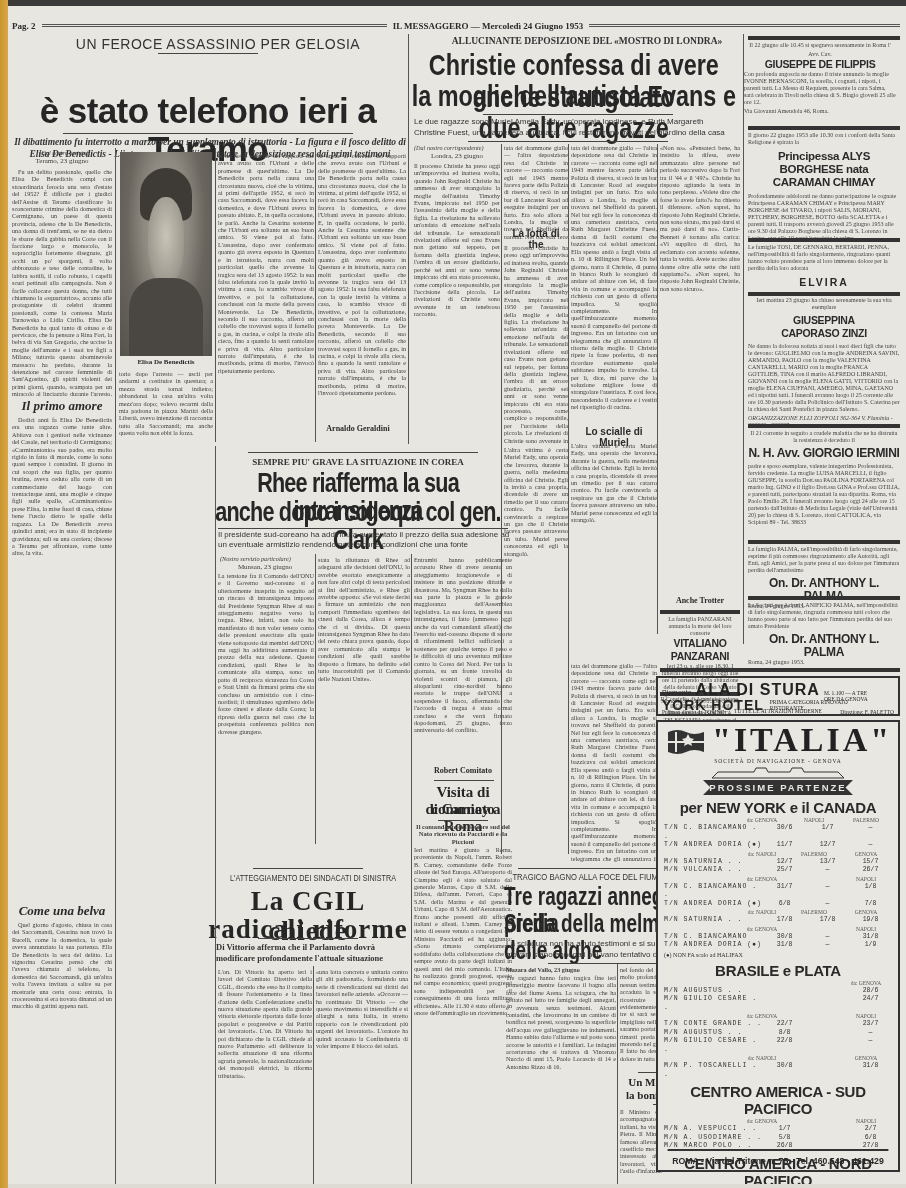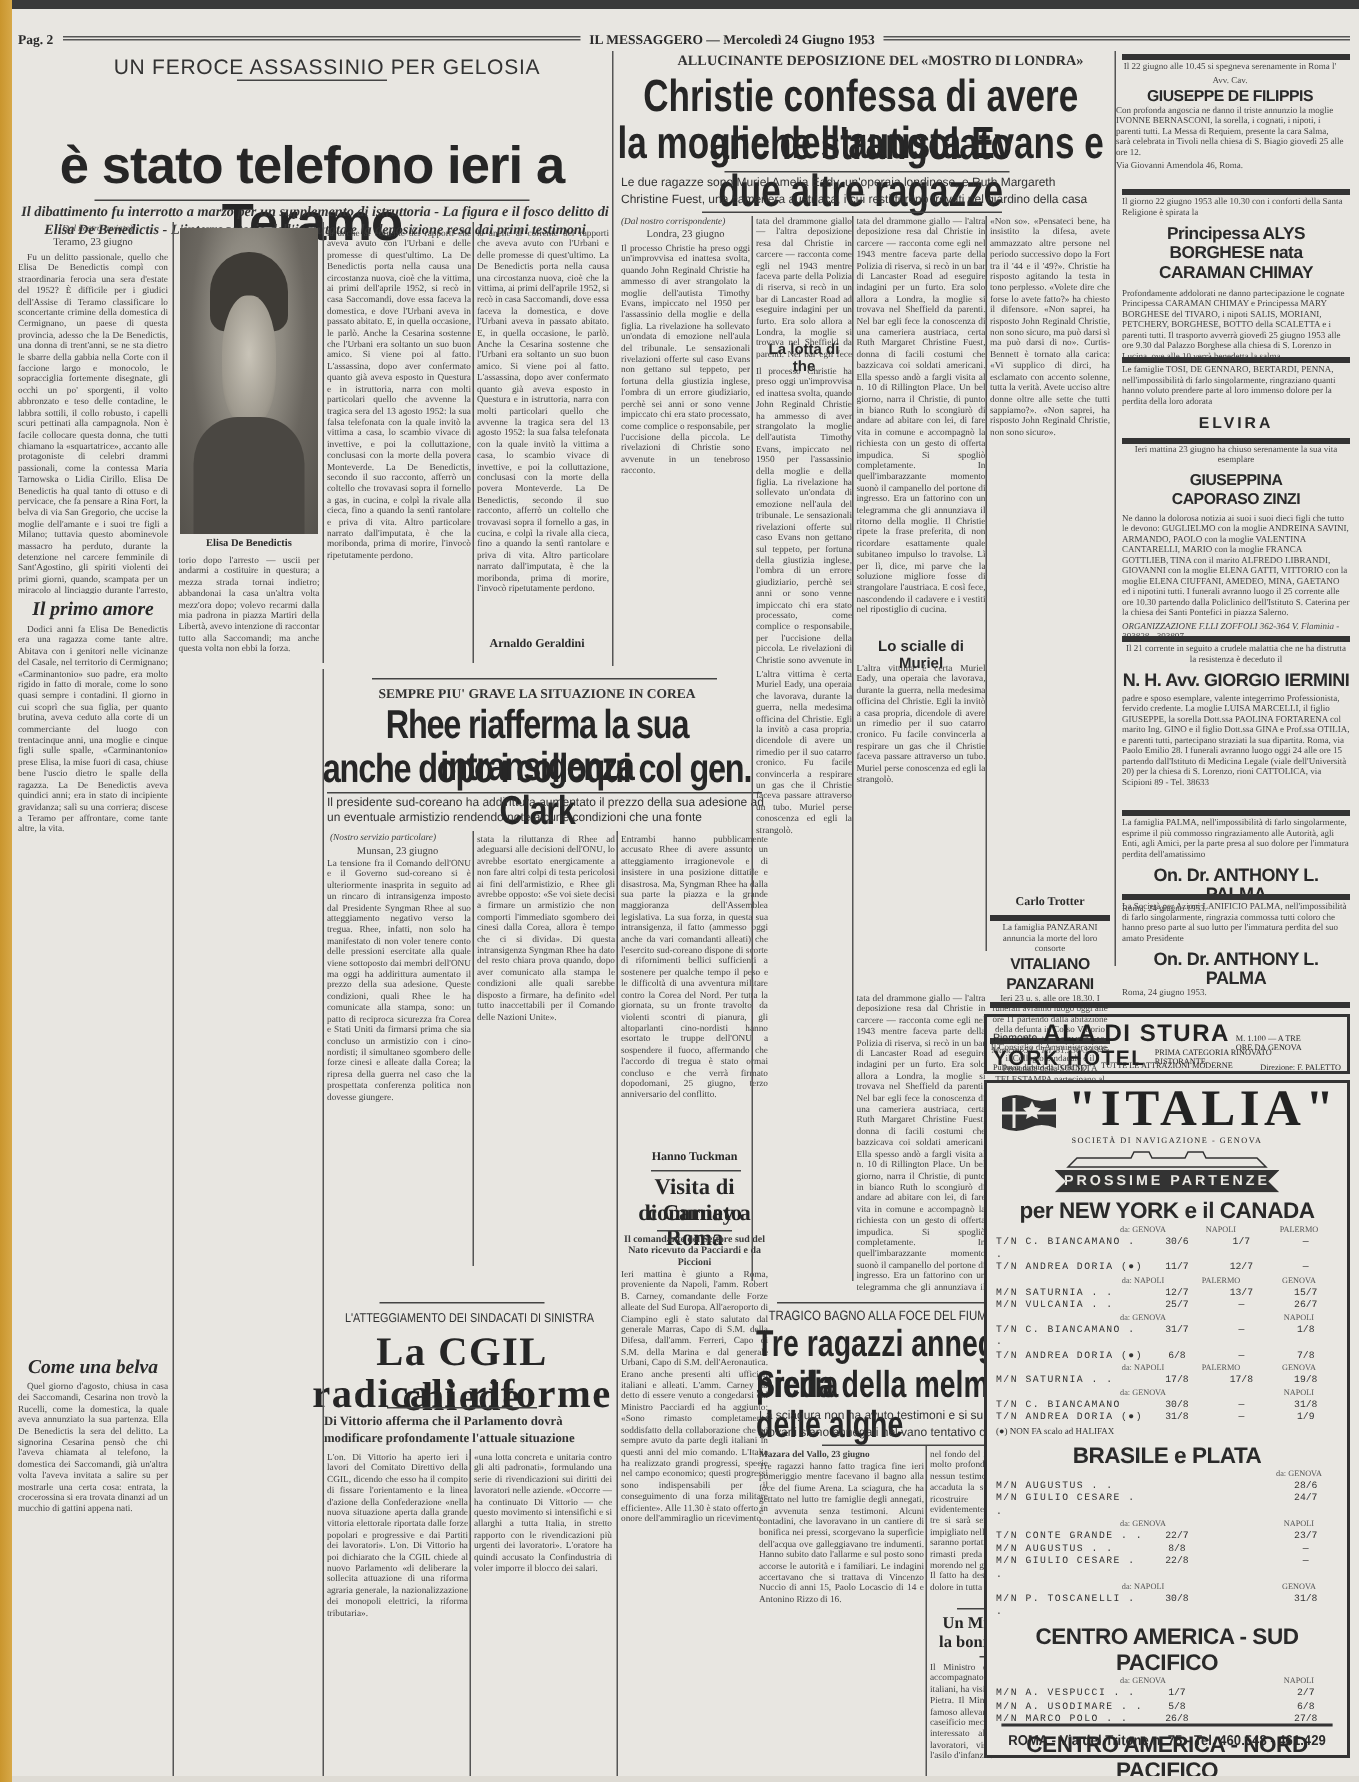--- a/index.html
+++ b/index.html
@@ -82,21 +82,21 @@
   <div class="kicker" style="left:200px; top:451px; width:300px; font-family:'Liberation Serif', serif; font-weight:bold; font-size:9px;">SEMPRE PIU' GRAVE LA SITUAZIONE IN COREA</div>
   <div class="headline condensed" style="left:190px; top:463px; width:320px; font-size:27px; line-height:28px; font-family:'Liberation Sans Narrow','Liberation Sans',sans-serif; transform:scaleX(0.8); transform-origin:left; width:400px;">Rhee riafferma la sua intransigenza</div>
   <div class="headline condensed" style="left:190px; top:492px; width:400px; font-size:27px; line-height:28px; transform:scaleX(0.8); transform-origin:left;">anche dopo i colloqui col gen. Clark</div>
   <div class="hr" style="left:210px; top:522px; width:290px;"></div>
   <div class="body-text" style="left:210px; top:524px; width:296px; height:20px; font-size:8px; line-height:10px; font-family:'Liberation Sans',sans-serif; color:#333; text-align:left;">Il presidente sud-coreano ha addirittura aumentato il prezzo della sua adesione ad un eventuale armistizio rendendo note alcune condizioni che una fonte dell'Ambasciata USA ha qualificato «inaccettabili»</div>
   <div class="body-text" style="left:212px; top:549px; width:80px; font-style:italic;">(Nostro servizio particolare)</div>
   <div class="body-text" style="left:212px; top:558px; width:90px; text-align:center; font-size:7px;">Munsan, 23 giugno</div>
   <div class="body-text" style="left:210px; top:566px; width:96px; height:270px;">La tensione fra il Comando dell'ONU e il Governo sud-coreano si è ulteriormente inasprita in seguito ad un rincaro di intransigenza imposto dal Presidente Syngman Rhee al suo atteggiamento negativo verso la tregua. Rhee, infatti, non solo ha manifestato di non voler tenere conto delle pressioni esercitate alla quale viene sottoposto dai membri dell'ONU ma oggi ha addirittura aumentato il prezzo della sua adesione. Queste condizioni, quali Rhee le ha comunicate alla stampa, sono: un patto di reciproca sicurezza fra Corea e Stati Uniti da firmarsi prima che sia concluso un armistizio con i cino-nordisti; il simultaneo sgombero delle forze cinesi e alleate dalla Corea; la ripresa della guerra nel caso che la prospettata conferenza politica non dovesse giungere.</div>
   <div class="body-text" style="left:310px; top:550px; width:92px; height:286px;">stata la riluttanza di Rhee ad adeguarsi alle decisioni dell'ONU, lo avrebbe esortato energicamente a non fare altri colpi di testa pericolosi ai fini dell'armistizio, e Rhee gli avrebbe opposto: «Se voi siete decisi a firmare un armistizio che non comporti l'immediato sgombero dei cinesi dalla Corea, allora è tempo che ci si divida». Di questa intransigenza Syngman Rhee ha dato del resto chiara prova quando, dopo aver comunicato alla stampa le condizioni alle quali sarebbe disposto a firmare, ha definito «del tutto inaccettabili per il Comando delle Nazioni Unite».</div>
   <div class="body-text" style="left:406px; top:550px; width:98px; height:210px;">Entrambi hanno pubblicamente accusato Rhee di avere assunto un atteggiamento irragionevole e di insistere in una posizione dittatile e disastrosa. Ma, Syngman Rhee ha dalla sua parte la piazza e la grande maggioranza dell'Assemblea legislativa. La sua forza, in questa sua intransigenza, il fatto (ammesso oggi anche da vari comandanti alleati) che l'esercito sud-coreano dispone di scorte di rifornimenti bellici sufficienti a sostenere per qualche tempo il peso e le difficoltà di una avventura militare contro la Corea del Nord. Per tutta la giornata, su un fronte travolto da violenti scontri di pianura, gli altoparlanti cino-nordisti hanno esortato le truppe dell'ONU a sospendere il fuoco, affermando che l'accordo di tregua è stato ormai concluso e che verrà firmato dopodomani, 25 giugno, terzo anniversario del conflitto.</div>
-  <div class="byline" style="left:406px; top:760px; width:98px;">Hanno Tuckman</div>
+  <div class="byline" style="left:406px; top:760px; width:98px;">Robert Comitato</div>
   <div class="col-rule" style="left:307px; top:548px; height:290px;"></div>
   <div class="col-rule" style="left:403px; top:548px; height:630px;"></div>
 
   <div class="hr" style="left:426px; top:774px; width:60px;"></div>
   <div class="headline" style="left:406px; top:778px; width:98px; font-family:'Liberation Serif',serif; font-size:15px; line-height:17px;">Visita di commiato</div>
   <div class="headline" style="left:406px; top:795px; width:98px; font-family:'Liberation Serif',serif; font-size:15px; line-height:17px;">di Carney a Roma</div>
   <div class="hr" style="left:430px; top:814px; width:50px;"></div>
   <div class="body-text" style="left:406px; top:817px; width:98px; font-weight:bold; text-align:center; font-size:6.6px;">Il comandante del Settore sud del Nato ricevuto da Pacciardi e da Piccioni</div>
   <div class="body-text" style="left:406px; top:840px; width:98px; height:336px;">Ieri mattina è giunto a Roma, proveniente da Napoli, l'amm. Robert B. Carney, comandante delle Forze alleate del Sud Europa. All'aeroporto di Ciampino egli è stato salutato dal generale Marras, Capo di S.M. della Difesa, dall'amm. Ferreri, Capo di S.M. della Marina e dal generale Urbani, Capo di S.M. dell'Aeronautica. Erano anche presenti alti ufficiali italiani e alleati. L'amm. Carney ha detto di essere venuto a congedarsi dal Ministro Pacciardi ed ha aggiunto: «Sono rimasto completamente soddisfatto della collaborazione che ho sempre avuto da parte degli italiani in questi anni del mio comando. L'Italia ha realizzato grandi progressi, specie nel campo economico; questi progressi sono indispensabili per il conseguimento di una forza militare efficiente». Alle 11.30 è stato offerto in onore dell'ammiraglio un ricevimento.</div>
 
@@ -122,21 +122,21 @@
   <div class="body-text" style="left:406px; top:138px; width:86px; font-style:italic;">(Dal nostro corrispondente)</div>
   <div class="body-text" style="left:406px; top:147px; width:86px; text-align:center; font-size:7px;">Londra, 23 giugno</div>
   <div class="body-text" style="left:406px; top:156px; width:86px; height:180px;">Il processo Christie ha preso oggi un'improvvisa ed inattesa svolta, quando John Reginald Christie ha ammesso di aver strangolato la moglie dell'autista Timothy Evans, impiccato nel 1950 per l'assassinio della moglie e della figlia. La rivelazione ha sollevato un'ondata di emozione nell'aula del tribunale. Le sensazionali rivelazioni offerte sul caso Evans non gettano sul teppeto, per fortuna della giustizia inglese, l'ombra di un errore giudiziario, perchè sei anni or sono venne impiccato chi era stato processato, come complice o responsabile, per l'uccisione della piccola. Le rivelazioni di Christie sono avvenute in un tenebroso racconto.</div>
   <div class="body-text" style="left:496px; top:138px; width:64px; height:95px;">tata del drammone giallo — l'altra deposizione resa dal Christie in carcere — racconta come egli nel 1943 mentre faceva parte della Polizia di riserva, si recò in un bar di Lancaster Road ad eseguire indagini per un furto. Era solo allora a Londra, la moglie si trovava nel Sheffield da parenti. Nel bar egli fece la conoscenza di una cameriera austriaca, certa Ruth Margaret Christine Fuest, donna di facili costumi che bazzicava coi soldati americani. Ella spesso andò a fargli visita al n. 10 di Rillington Place. Un bel giorno, narra il Christie, di punto in bianco Ruth lo scongiurò di andare ad abitare con lei, di fare vita in comune e accompagnò la richiesta con un gesto di offerta impudica. Si spogliò completamente. In quell'imbarazzante momento suonò il campanello del portone di ingresso. Era un fattorino con un telegramma che gli annunziava il ritorno della moglie. Il Christie ripete la frase preferita, di non ricordare esattamente quale subitaneo impulso lo travolse. Lì per lì, dice, mi parve che la soluzione migliore fosse di strangolare l'austriaca. E così fece, nascondendo il cadavere e i vestiti nel ripostiglio di cucina.</div>
   <div class="subhead" style="left:496px; top:222px; width:64px; font-style:normal; font-family:'Liberation Sans',sans-serif; font-size:10px;">La lotta di the</div>
   <div class="body-text" style="left:496px; top:238px; width:64px; height:200px;">Il processo Christie ha preso oggi un'improvvisa ed inattesa svolta, quando John Reginald Christie ha ammesso di aver strangolato la moglie dell'autista Timothy Evans, impiccato nel 1950 per l'assassinio della moglie e della figlia. La rivelazione ha sollevato un'ondata di emozione nell'aula del tribunale. Le sensazionali rivelazioni offerte sul caso Evans non gettano sul teppeto, per fortuna della giustizia inglese, l'ombra di un errore giudiziario, perchè sei anni or sono venne impiccato chi era stato processato, come complice o responsabile, per l'uccisione della piccola. Le rivelazioni di Christie sono avvenute in un tenebroso racconto.</div>
   <div class="body-text" style="left:563px; top:138px; width:86px; height:280px;">tata del drammone giallo — l'altra deposizione resa dal Christie in carcere — racconta come egli nel 1943 mentre faceva parte della Polizia di riserva, si recò in un bar di Lancaster Road ad eseguire indagini per un furto. Era solo allora a Londra, la moglie si trovava nel Sheffield da parenti. Nel bar egli fece la conoscenza di una cameriera austriaca, certa Ruth Margaret Christine Fuest, donna di facili costumi che bazzicava coi soldati americani. Ella spesso andò a fargli visita al n. 10 di Rillington Place. Un bel giorno, narra il Christie, di punto in bianco Ruth lo scongiurò di andare ad abitare con lei, di fare vita in comune e accompagnò la richiesta con un gesto di offerta impudica. Si spogliò completamente. In quell'imbarazzante momento suonò il campanello del portone di ingresso. Era un fattorino con un telegramma che gli annunziava il ritorno della moglie. Il Christie ripete la frase preferita, di non ricordare esattamente quale subitaneo impulso lo travolse. Lì per lì, dice, mi parve che la soluzione migliore fosse di strangolare l'austriaca. E così fece, nascondendo il cadavere e i vestiti nel ripostiglio di cucina.</div>
   <div class="subhead" style="left:563px; top:420px; width:86px; font-style:normal; font-family:'Liberation Sans',sans-serif; font-size:10px;">Lo scialle di Muriel</div>
   <div class="body-text" style="left:563px; top:436px; width:86px; height:220px;">L'altra vittima è certa Muriel Eady, una operaia che lavorava, durante la guerra, nella medesima officina del Christie. Egli la invitò a casa propria, dicendole di avere un rimedio per il suo catarro cronico. Fu facile convincerla a respirare un gas che il Christie faceva passare attraverso un tubo. Muriel perse conoscenza ed egli la strangolò.</div>
   <div class="body-text" style="left:652px; top:138px; width:80px; height:450px;">«Non so». «Pensateci bene, ha insistito la difesa, avete ammazzato altre persone nel periodo successivo dopo la Fort tra il '44 e il '49?». Christie ha risposto agitando la testa in tono perplesso. «Volete dire che forse lo avete fatto?» ha chiesto il difensore. «Non saprei, ha risposto John Reginald Christie, non sono sicuro, ma può darsi sì ma può darsi di no». Curtis-Bennett è tornato alla carica: «Vi supplico di dirci, ha esclamato con accento solenne, tutta la verità. Avete ucciso altre donne oltre alle sette che tutti sappiamo?». «Non saprei, ha risposto John Reginald Christie, non sono sicuro».</div>
-  <div class="byline" style="left:652px; top:590px; width:80px;">Carlo Trotter</div>
+  <div class="byline" style="left:652px; top:590px; width:80px;">Anche Trotter</div>
   <div class="body-text" style="left:496px; top:440px; width:64px; height:400px;">L'altra vittima è certa Muriel Eady, una operaia che lavorava, durante la guerra, nella medesima officina del Christie. Egli la invitò a casa propria, dicendole di avere un rimedio per il suo catarro cronico. Fu facile convincerla a respirare un gas che il Christie faceva passare attraverso un tubo. Muriel perse conoscenza ed egli la strangolò.</div>
   <div class="body-text" style="left:563px; top:656px; width:86px; height:200px;">tata del drammone giallo — l'altra deposizione resa dal Christie in carcere — racconta come egli nel 1943 mentre faceva parte della Polizia di riserva, si recò in un bar di Lancaster Road ad eseguire indagini per un furto. Era solo allora a Londra, la moglie si trovava nel Sheffield da parenti. Nel bar egli fece la conoscenza di una cameriera austriaca, certa Ruth Margaret Christine Fuest, donna di facili costumi che bazzicava coi soldati americani. Ella spesso andò a fargli visita al n. 10 di Rillington Place. Un bel giorno, narra il Christie, di punto in bianco Ruth lo scongiurò di andare ad abitare con lei, di fare vita in comune e accompagnò la richiesta con un gesto di offerta impudica. Si spogliò completamente. In quell'imbarazzante momento suonò il campanello del portone di ingresso. Era un fattorino con un telegramma che gli annunziava il ritorno della moglie. Il Christie ripete la frase preferita, di non ricordare esattamente quale subitaneo impulso lo travolse. Lì per lì, dice, mi parve che la soluzione migliore fosse di strangolare l'austriaca. E così fece, nascondendo il cadavere e i vestiti nel ripostiglio di cucina.</div>
   <div class="col-rule" style="left:493px; top:138px; height:710px;"></div>
   <div class="col-rule" style="left:560px; top:138px; height:710px;"></div>
   <div class="col-rule" style="left:649px; top:138px; height:490px;"></div>
 
   <div class="thickbar" style="left:652px; top:604px; width:80px;"></div>
   <div class="notice" style="left:652px; top:610px; width:80px;">
     <div>La famiglia PANZARANI annuncia la morte del loro consorte</div>
     <div class="name">VITALIANO PANZARANI</div>

